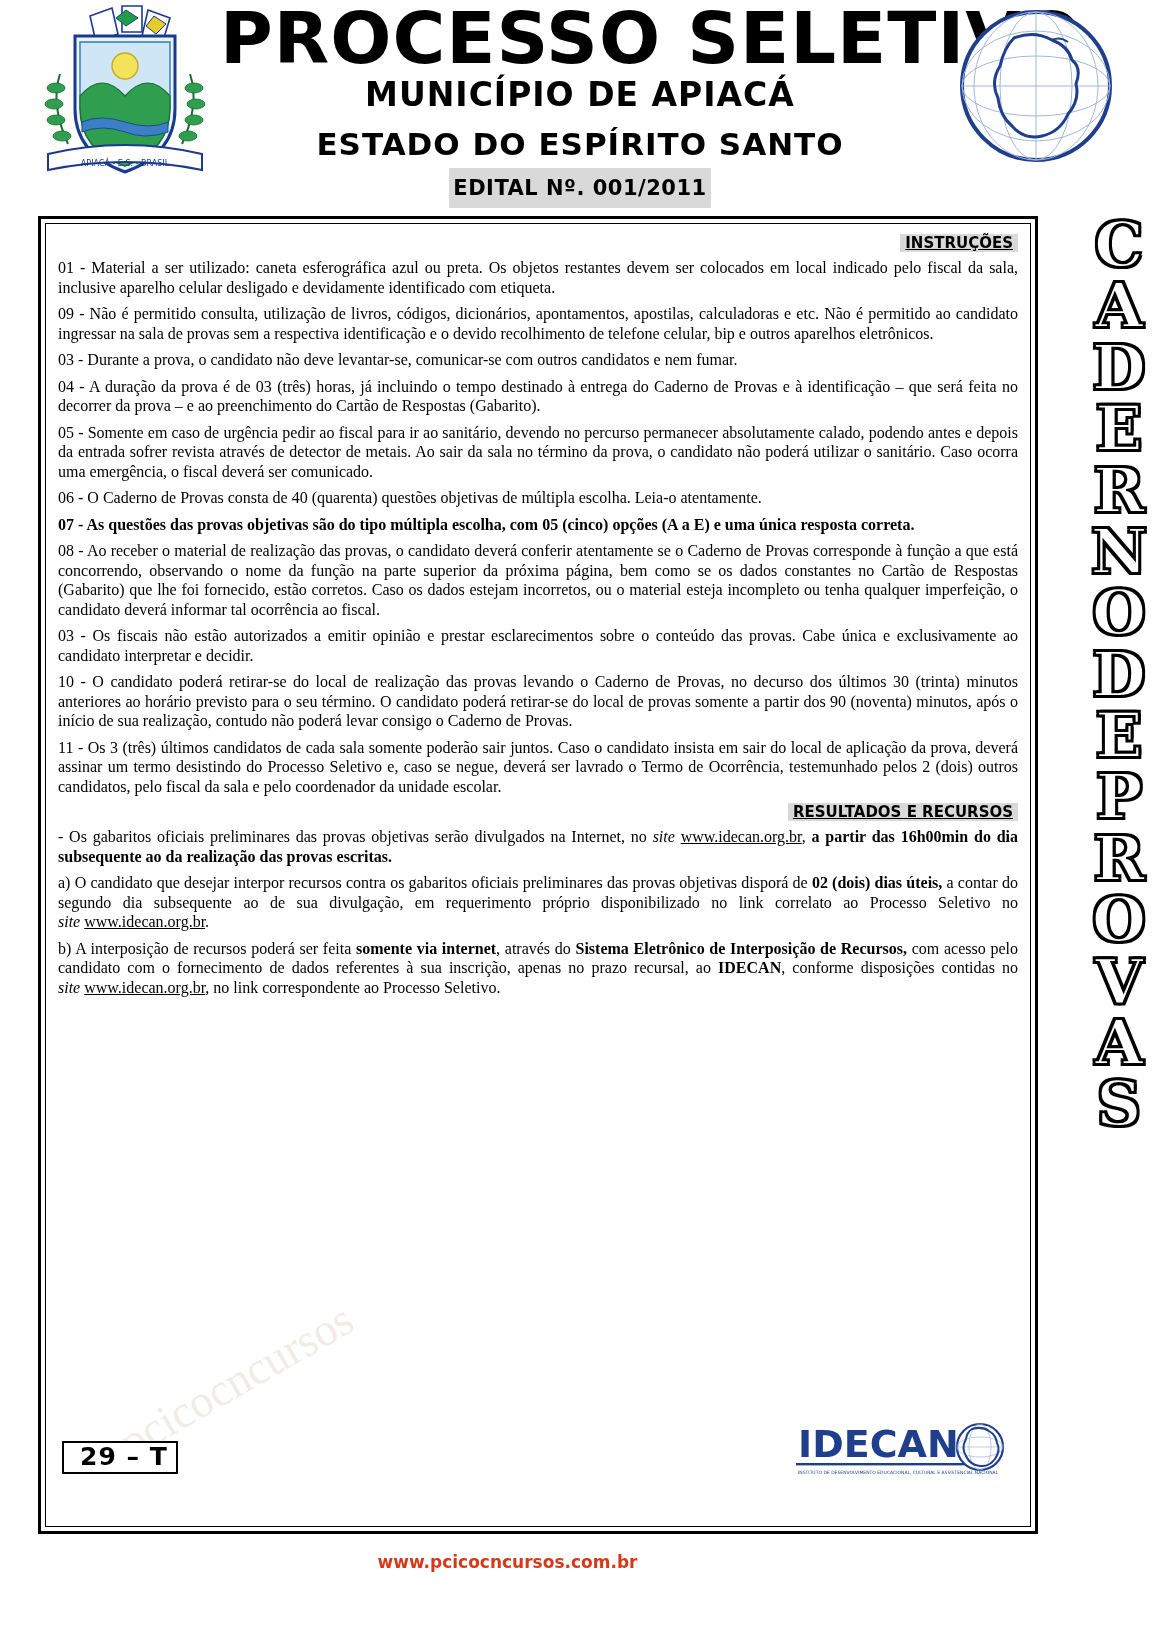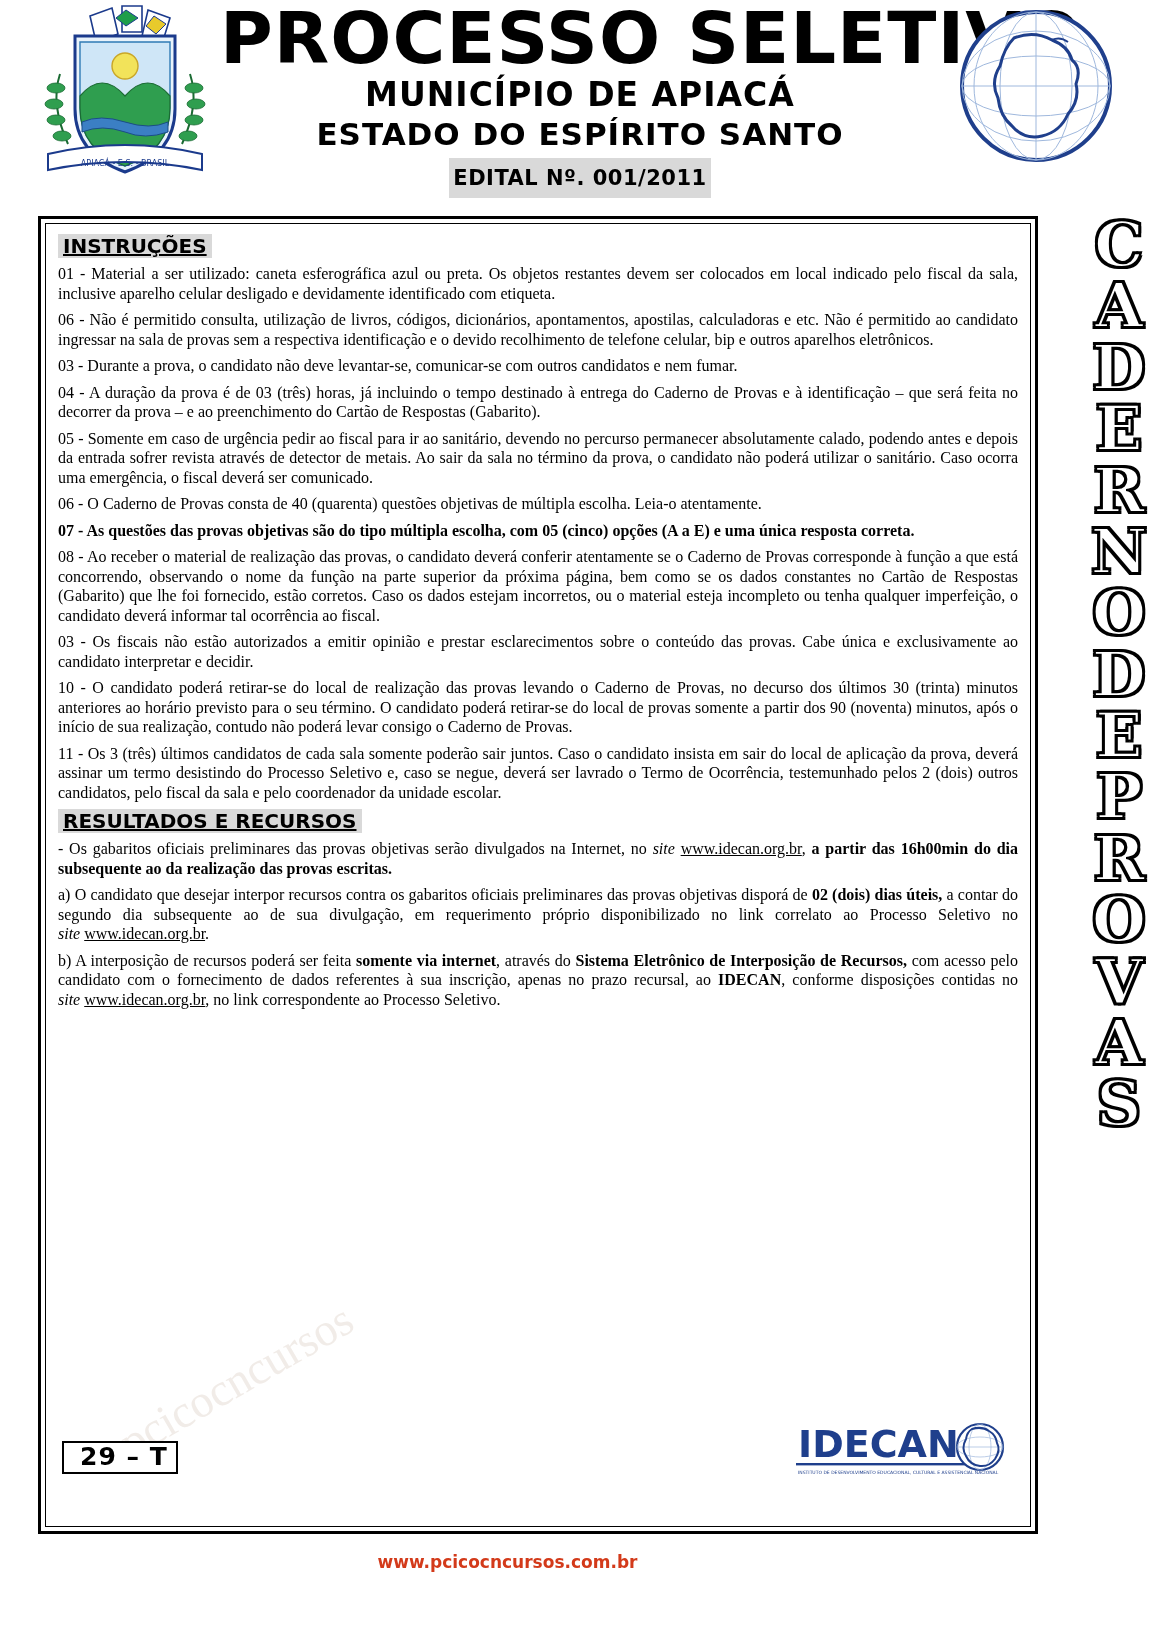--- a/index.html
+++ b/index.html
@@ -54,21 +54,21 @@
     color: #000;
     margin-top: 2px;
   }
   .title-sub2 {
     font-family: "DejaVu Sans", sans-serif;
     font-weight: bold;
     font-size: 31px;
     letter-spacing: 1px;
     line-height: 1.12;
     color: #000;
-    margin-top: 3px;
+    margin-top: 13px;
   }
   .title-edital {
     font-family: "DejaVu Sans", sans-serif;
     font-weight: bold;
     font-size: 21px;
     letter-spacing: 0.5px;
     margin-top: 6px;
     display: inline-block;
     background: #d9d9d9;
     padding: 8px 4px;
@@ -121,24 +121,24 @@
     left: 4px;
     top: 4px;
     right: 4px;
     bottom: 4px;
     border: 1px solid #000;
     box-sizing: border-box;
     padding: 8px 12px 4px 12px;
     overflow: hidden;
   }
   .section-head {
-    text-align: left;
-    font-family: "DejaVu Sans", sans-serif;
-    font-weight: bold;
-    font-size: 20px;
+    text-align: right;
+    font-family: "DejaVu Sans", sans-serif;
+    font-weight: bold;
+    font-size: 15px;
     text-decoration: underline;
     background: transparent;
     margin: 2px 0 6px 0;
   }
   .section-head .hl {
     background: #d9d9d9;
     padding: 0 5px;
   }
   p.item {
     font-family: "Liberation Serif", serif;
@@ -286,21 +286,21 @@
 </div>
 
 <div class="frame-outer">
   <div class="frame-inner">
 
     <div class="section-head">
       <span class="hl">INSTRUÇÕES</span>
     </div>
 
     <p class="item">01 - Material a ser utilizado: caneta esferográfica azul ou preta. Os objetos restantes devem ser colocados em local indicado pelo fiscal da sala, inclusive aparelho celular desligado e devidamente identificado com etiqueta.</p>
-    <p class="item">06 - Não é permitido consulta, utilização de livros, códigos, dicionários, apontamentos, apostilas, calculadoras e etc. Não é permitido ao candidato ingressar na sala de provas sem a respectiva identificação e o devido recolhimento de telefone celular, bip e outros aparelhos eletrônicos.</p>
+    <p class="item">09 - Não é permitido consulta, utilização de livros, códigos, dicionários, apontamentos, apostilas, calculadoras e etc. Não é permitido ao candidato ingressar na sala de provas sem a respectiva identificação e o devido recolhimento de telefone celular, bip e outros aparelhos eletrônicos.</p>
     <p class="item">03 - Durante a prova, o candidato não deve levantar-se, comunicar-se com outros candidatos e nem fumar.</p>
     <p class="item">04 - A duração da prova é de 03 (três) horas, já incluindo o tempo destinado à entrega do Caderno de Provas e à identificação – que será feita no decorrer da prova – e ao preenchimento do Cartão de Respostas (Gabarito).</p>
     <p class="item">05 - Somente em caso de urgência pedir ao fiscal para ir ao sanitário, devendo no percurso permanecer absolutamente calado, podendo antes e depois da entrada sofrer revista através de detector de metais. Ao sair da sala no término da prova, o candidato não poderá utilizar o sanitário. Caso ocorra uma emergência, o fiscal deverá ser comunicado.</p>
     <p class="item">06 - O Caderno de Provas consta de 40 (quarenta) questões objetivas de múltipla escolha. Leia-o atentamente.</p>
     <p class="item bold-all">07 - As questões das provas objetivas são do tipo múltipla escolha, com 05 (cinco) opções (A a E) e uma única resposta correta.</p>
     <p class="item">08 - Ao receber o material de realização das provas, o candidato deverá conferir atentamente se o Caderno de Provas corresponde à função a que está concorrendo, observando o nome da função na parte superior da próxima página, bem como se os dados constantes no Cartão de Respostas (Gabarito) que lhe foi fornecido, estão corretos. Caso os dados estejam incorretos, ou o material esteja incompleto ou tenha qualquer imperfeição, o candidato deverá informar tal ocorrência ao fiscal.</p>
     <p class="item">03 - Os fiscais não estão autorizados a emitir opinião e prestar esclarecimentos sobre o conteúdo das provas. Cabe única e exclusivamente ao candidato interpretar e decidir.</p>
     <p class="item">10 - O candidato poderá retirar-se do local de realização das provas levando o Caderno de Provas, no decurso dos últimos 30 (trinta) minutos anteriores ao horário previsto para o seu término. O candidato poderá retirar-se do local de provas somente a partir dos 90 (noventa) minutos, após o início de sua realização, contudo não poderá levar consigo o Caderno de Provas.</p>
     <p class="item">11 - Os 3 (três) últimos candidatos de cada sala somente poderão sair juntos. Caso o candidato insista em sair do local de aplicação da prova, deverá assinar um termo desistindo do Processo Seletivo e, caso se negue, deverá ser lavrado o Termo de Ocorrência, testemunhado pelos 2 (dois) outros candidatos, pelo fiscal da sala e pelo coordenador da unidade escolar.</p>
 

